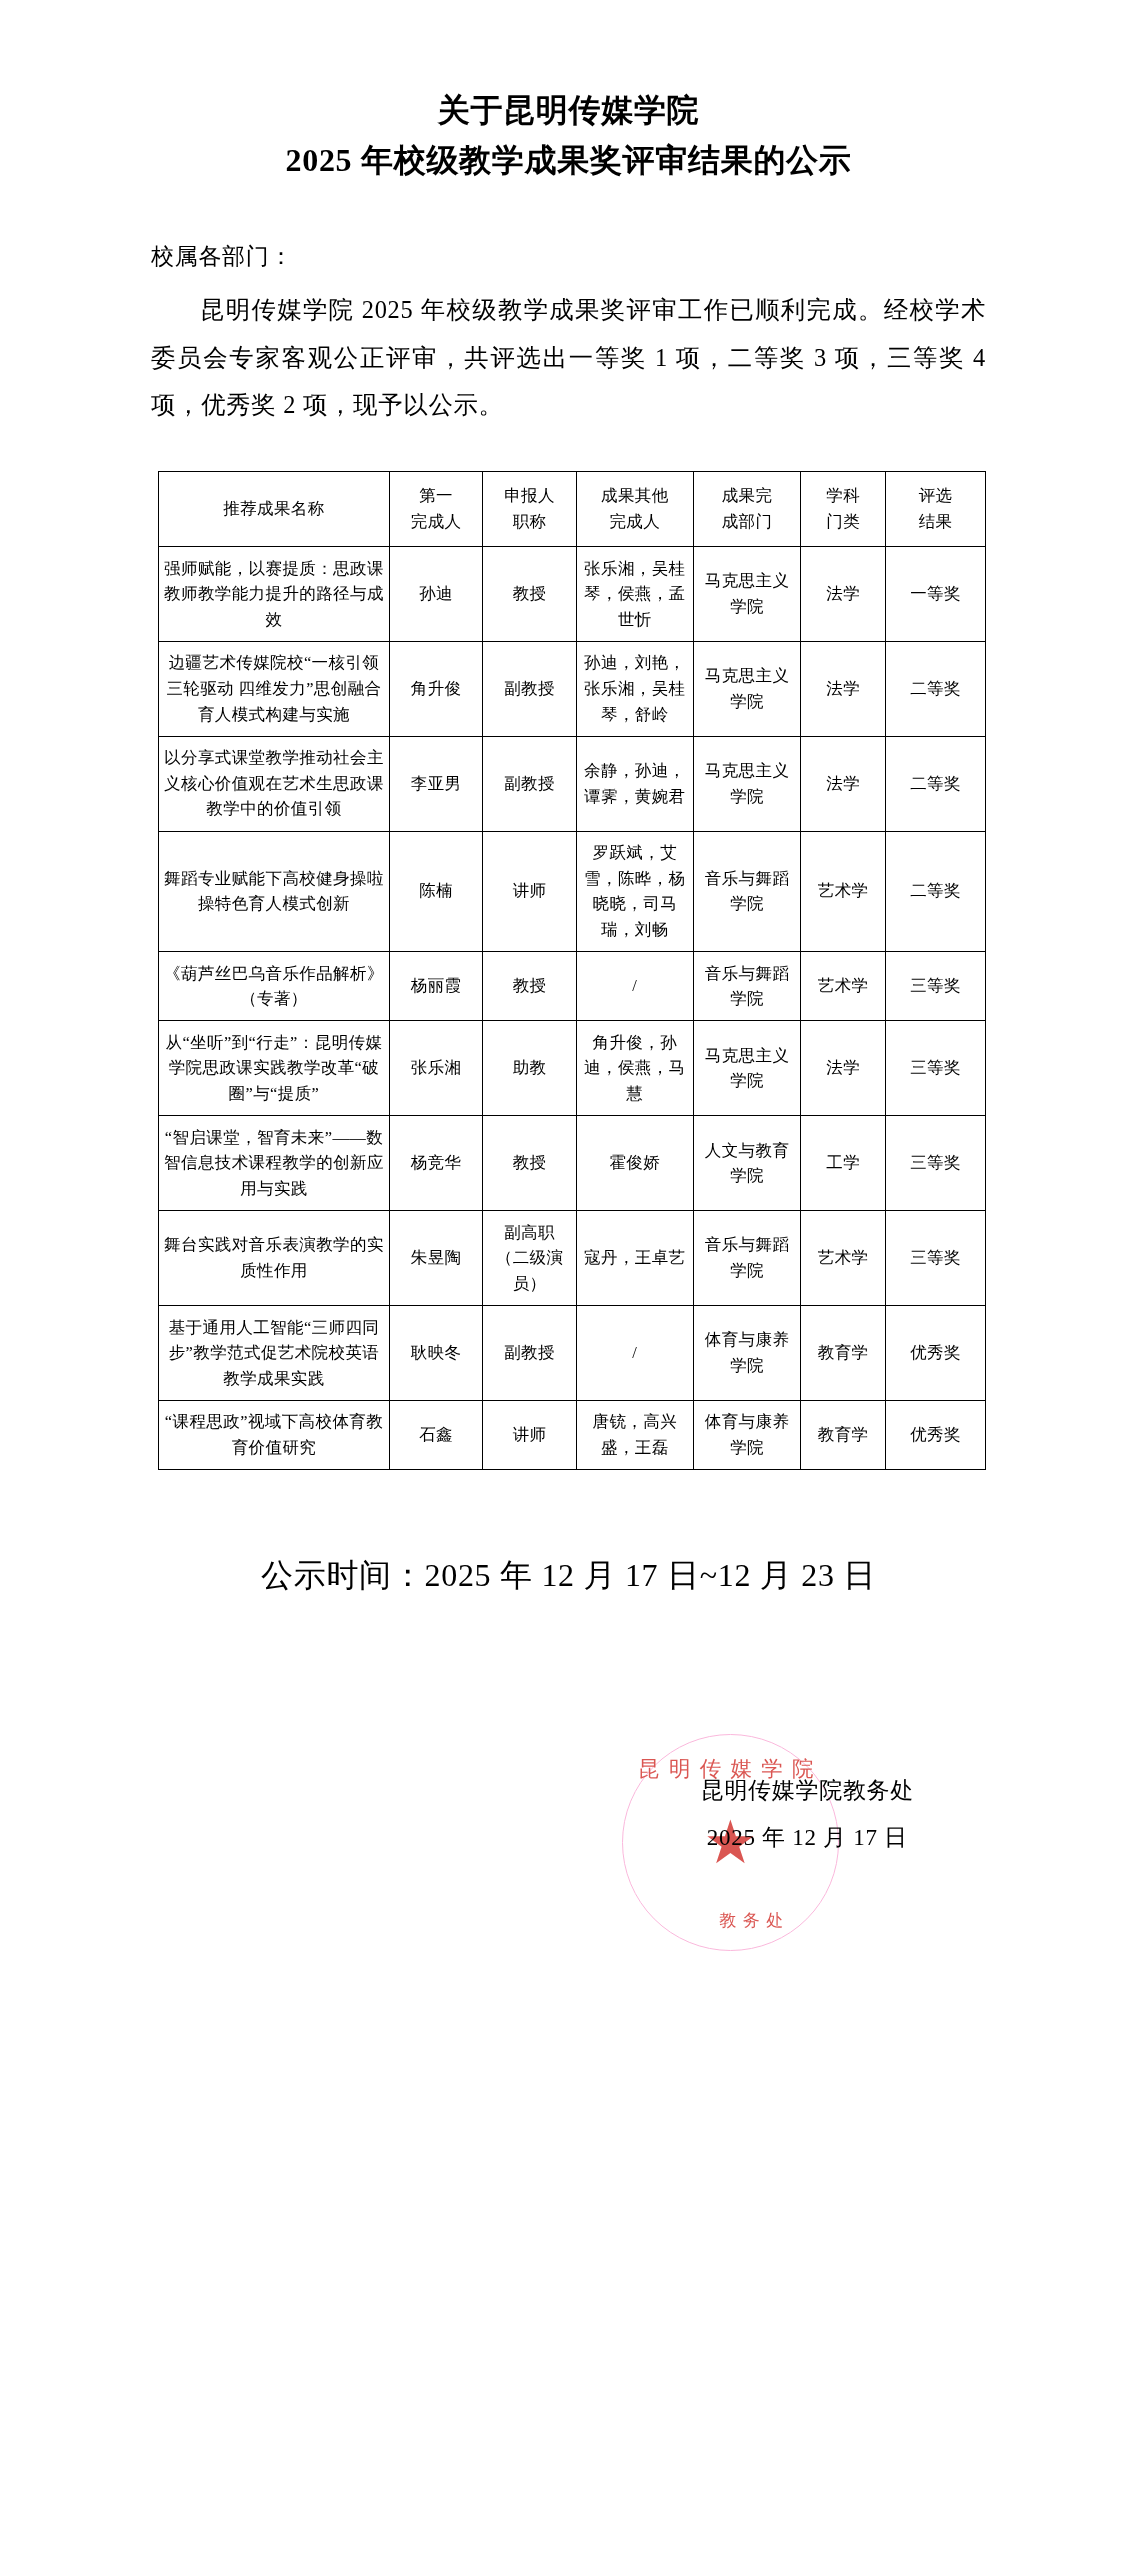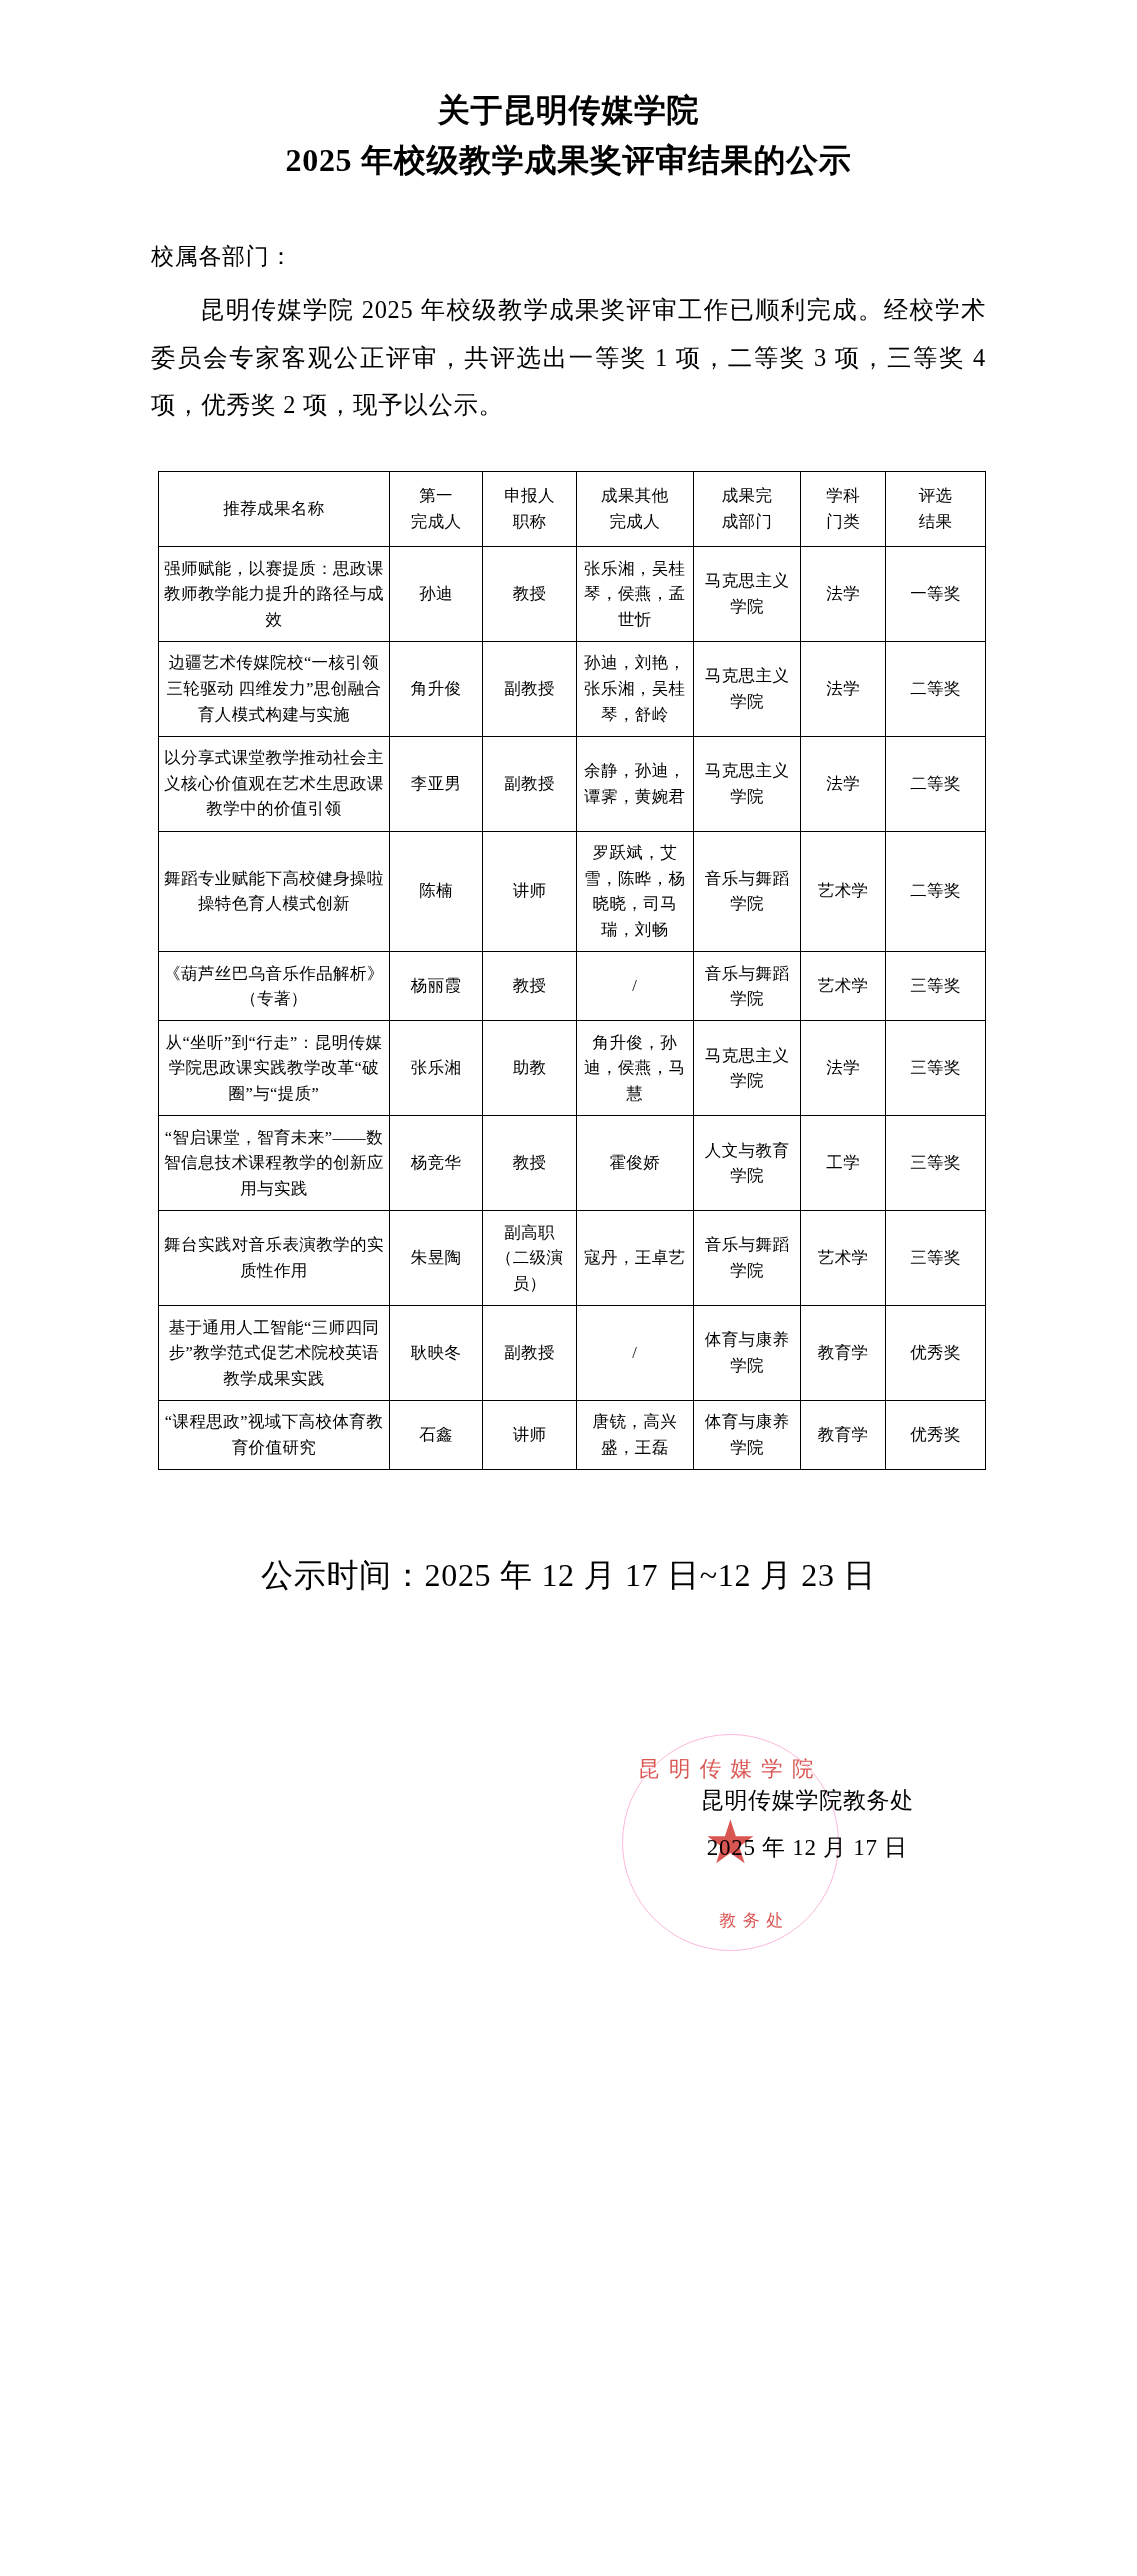--- a/index.html
+++ b/index.html
@@ -91,21 +91,21 @@
     letter-spacing: 0.7px;
   }
   .sign-block {
     margin-top: 129px;
     position: relative;
     height: 237px;
   }
   .sign-lines {
     position: absolute;
     right: 72px;
-    top: 50px;
+    top: 40px;
     text-align: center;
     font-size: 23px;
     line-height: 2.05;
     letter-spacing: 0.7px;
     z-index: 3;
   }
   .seal {
     position: absolute;
     right: 147px;
     top: 7.2px;

